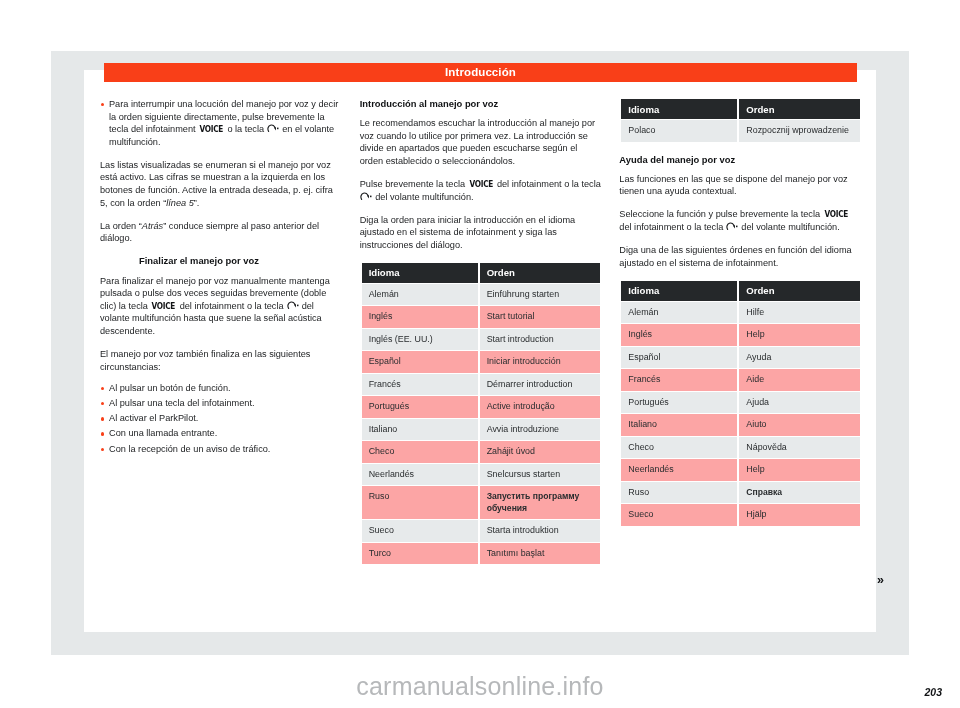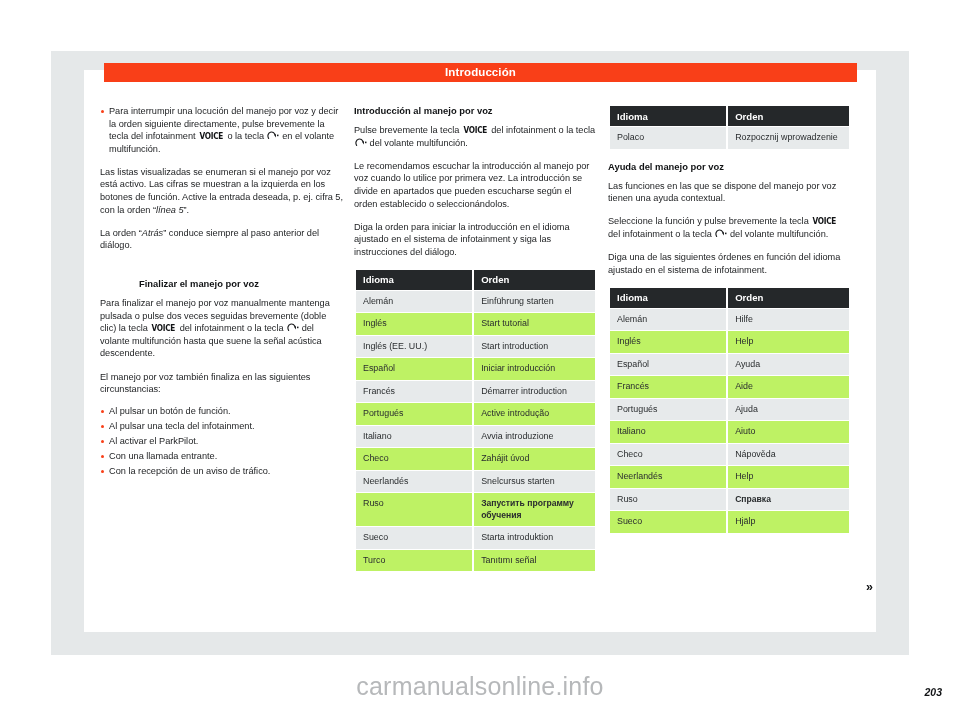--- a/index.html
+++ b/index.html
@@ -59,25 +59,25 @@
     color: #ffffff;
     font-size: 11.5px;
     font-weight: bold;
     letter-spacing: 0.1px;
   }
 
   
   .columns {
     position: absolute;
     left: 100px;
-    top: 105px;
+    top: 98px;
     width: 762px;
     height: 516px;
     display: flex;
-    gap: 11px;
+    gap: 17px;
   }
   .col {
     width: 243px;
     position: relative;
   }
 
   
   p.body {
     font-size: 9.2px;
     line-height: 12.6px;
@@ -87,21 +87,21 @@
   }
   p.body.tight { margin-bottom: 9px; }
 
   h3.subhead {
     font-size: 9.4px;
     line-height: 12.6px;
     font-weight: bold;
     color: #111315;
     margin-bottom: 6.5px;
   }
-  h3.subhead.spaced { margin-top: 26px; padding-left: 39px; }
+  h3.subhead.spaced { margin-top: 10px; padding-left: 39px; }
 
   em.ital { font-style: italic; }
 
   
   .voicekey {
     font-family: "DejaVu Sans", sans-serif;
     font-weight: bold;
     font-size: 8.4px;
     letter-spacing: -0.35px;
     color: #111315;
@@ -178,21 +178,21 @@
     line-height: 11px;
   }
   table.langtable td {
     font-size: 8.9px;
     color: #2a2d2f;
     padding: 5px 7px 5px 7px;
     line-height: 11.5px;
     vertical-align: top;
   }
   table.langtable tr.band td { background: #e7eaeb; }
-  table.langtable tr.plain td { background: #bef264; }
+  table.langtable tr.plain td { background: #fca5a5; }
   table.langtable td.cyr {
     font-weight: bold;
     font-size: 8.6px;
   }
   table.langtable col.c1 { width: 49%; }
   table.langtable col.c2 { width: 51%; }
 
   
   .folio {
     position: absolute;
@@ -270,27 +270,27 @@
         <li>Al activar el ParkPilot.</li>
         <li>Con una llamada entrante.</li>
         <li>Con la recepción de un aviso de tráfico.</li>
       </ul>
     </div>
 
     <div class="col">
 
       <h3 class="subhead">Introducción al manejo por voz</h3>
 
+      <p class="body">Le recomendamos escuchar la introducción al manejo por voz cuando lo utilice por primera vez. La introducción se divide en apartados que pueden escucharse según el orden establecido o seleccionándolos.</p>
+
       <p class="body"><span>Pulse brevemente la tecla </span><span class="voicekey">VOICE</span><span> del infotainment o la tecla </span><span class="ptt"><svg width="12" height="9" viewBox="0 0 12 9">
               <path d="M1.6 7.4 C0.2 5.2 1.0 2.0 3.4 1.2 C5.6 0.5 7.6 1.8 7.8 3.8" fill="none" stroke="#1c1e20" stroke-width="1.15" stroke-linecap="round"></path>
               <path d="M7.4 4.6 L9.0 2.6 L9.0 6.6 Z" fill="#1c1e20"></path>
               <rect x="10.0" y="3.6" width="1.5" height="1.6" fill="#1c1e20"></rect>
             </svg></span><span> del volante multifunción.</span></p>
-
-      <p class="body">Le recomendamos escuchar la introducción al manejo por voz cuando lo utilice por primera vez. La introducción se divide en apartados que pueden escucharse según el orden establecido o seleccionándolos.</p>
 
       <p class="body">Diga la orden para iniciar la introducción en el idioma ajustado en el sistema de infotainment y siga las instrucciones del diálogo.</p>
 
       <table class="langtable">
         <colgroup>
             <col class="c1">
             <col class="c2">
           </colgroup>
         <thead>
           <tr>
@@ -338,21 +338,21 @@
           <tr class="plain">
               <td>Ruso</td>
               <td class="cyr">Запустить программу обучения</td>
             </tr>
           <tr class="band">
               <td>Sueco</td>
               <td>Starta introduktion</td>
             </tr>
           <tr class="plain">
               <td>Turco</td>
-              <td>Tanıtımı señal</td>
+              <td>Tanıtımı başlat</td>
             </tr>
         </tbody>
       </table>
     </div>
 
     <div class="col">
 
       <table class="langtable">
         <colgroup>
             <col class="c1">

